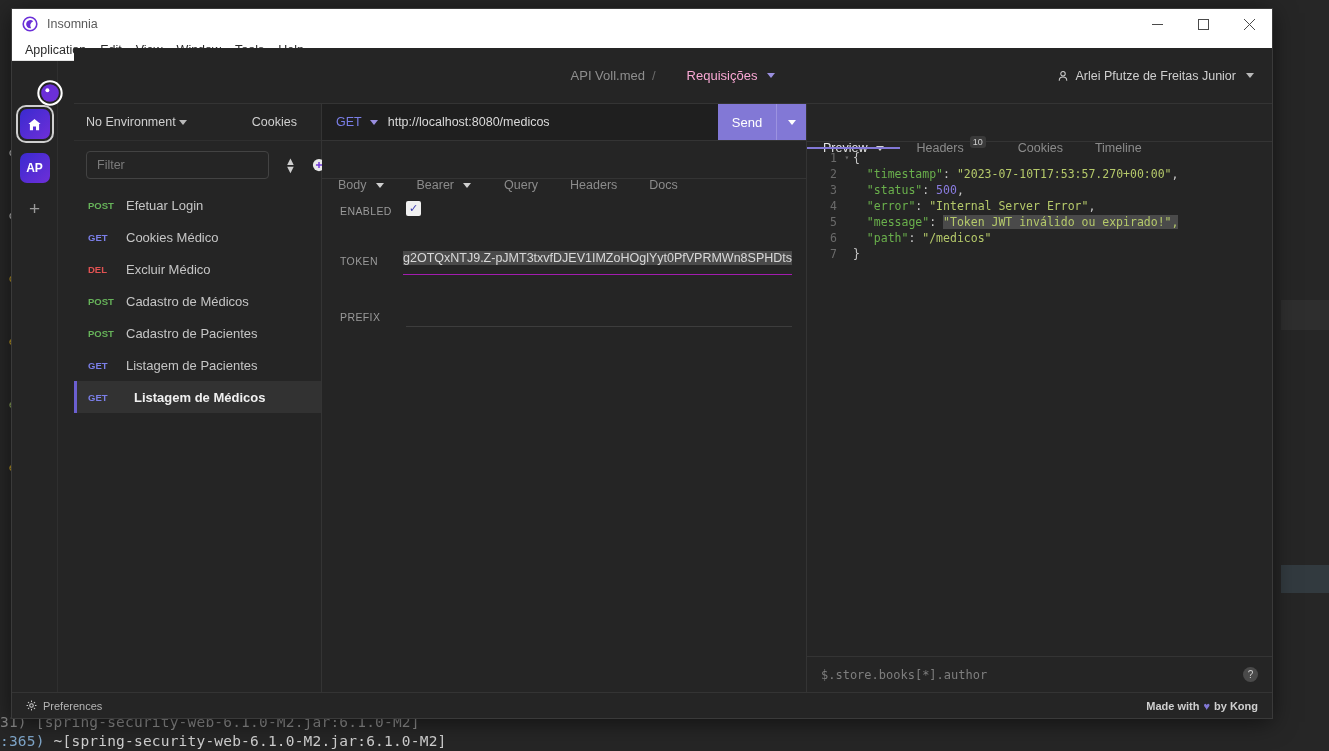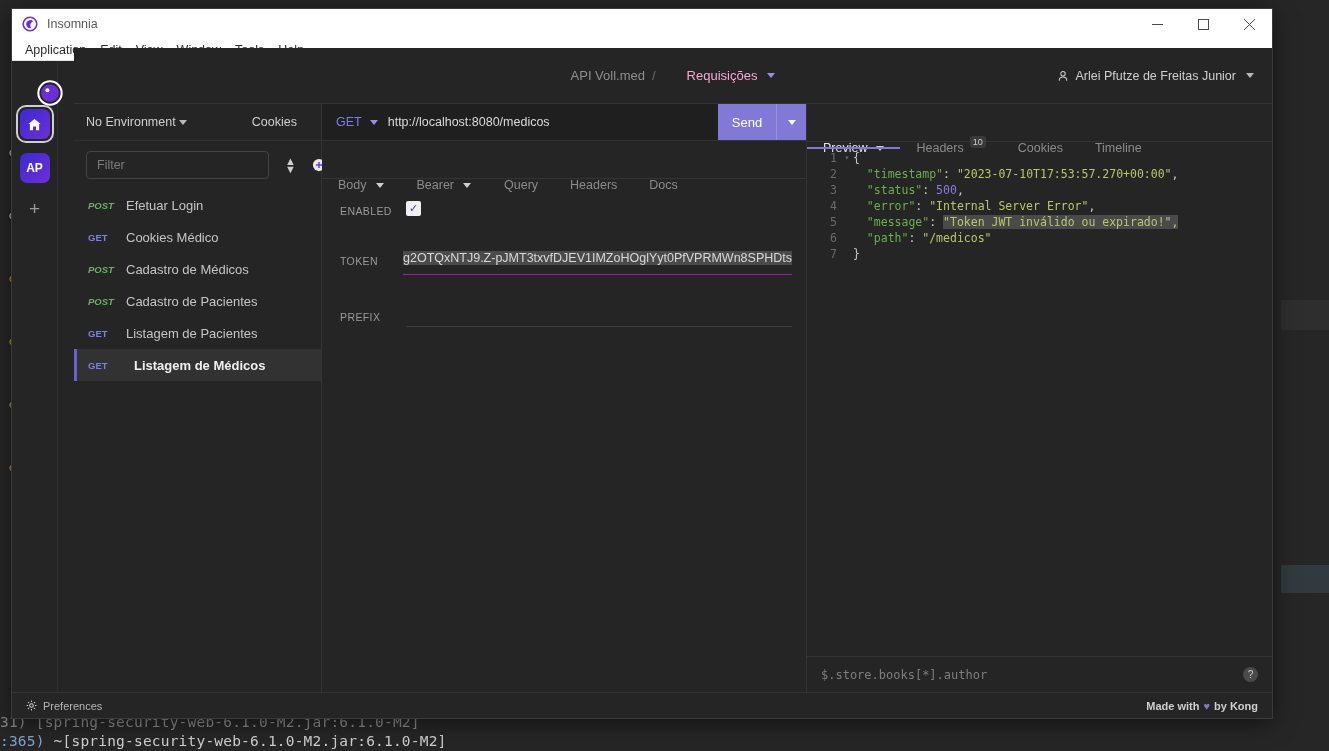--- a/index.html
+++ b/index.html
@@ -186,21 +186,21 @@
   }
   .req-row.active { background: #323232; }
   .req-row.active::before {
     content: ""; position: absolute; left: 0; top: 0; bottom: 0;
     width: 3px; background: #6b5fd0;
   }
   .req-method {
     font-size: 9.5px; font-weight: bold; width: 26px;
     font-family: "Liberation Sans", sans-serif;
   }
-  .m-post { color: #67b35a; font-style: italic; }
+  .m-post { color: #67b35a; }
   .m-get  { color: #7b7fe8; }
   .m-del  { color: #e05252; }
   .m-put  { color: #dd8a3a; }
   .req-name { font-size: 13px; color: #c5c5c5; }
   .req-row.active .req-name { color: #f0f0f0; font-weight: bold; padding-left: 8px; }
 
   
   .col-request {
     width: 485px; background: #252525;
     border-right: 1px solid #343434;
@@ -474,20 +474,24 @@
           </div>
         </div>
         <div class="sb-list" id="request-list">
             <div class="req-row">
               <span class="req-method m-post">POST</span>
               <span class="req-name">Efetuar Login</span>
             </div>
             <div class="req-row">
               <span class="req-method m-get">GET</span>
               <span class="req-name">Cookies Médico</span>
+            </div>
+            <div class="req-row">
+              <span class="req-method m-del">DEL</span>
+              <span class="req-name">Excluir Médico</span>
             </div>
             <div class="req-row">
               <span class="req-method m-post">POST</span>
               <span class="req-name">Cadastro de Médicos</span>
             </div>
             <div class="req-row">
               <span class="req-method m-post">POST</span>
               <span class="req-name">Cadastro de Pacientes</span>
             </div>
             <div class="req-row">

